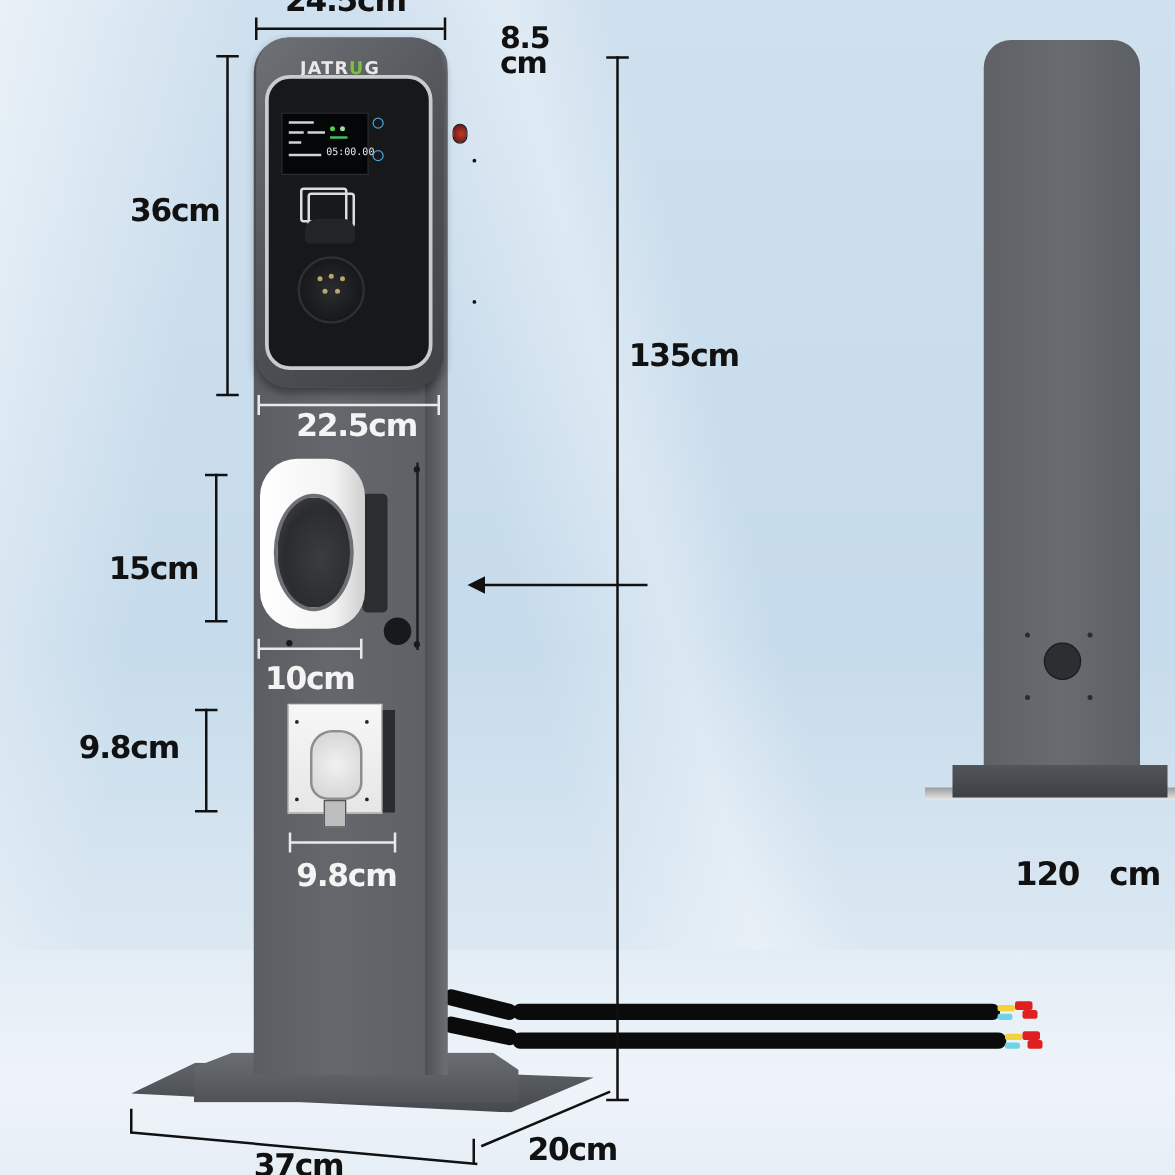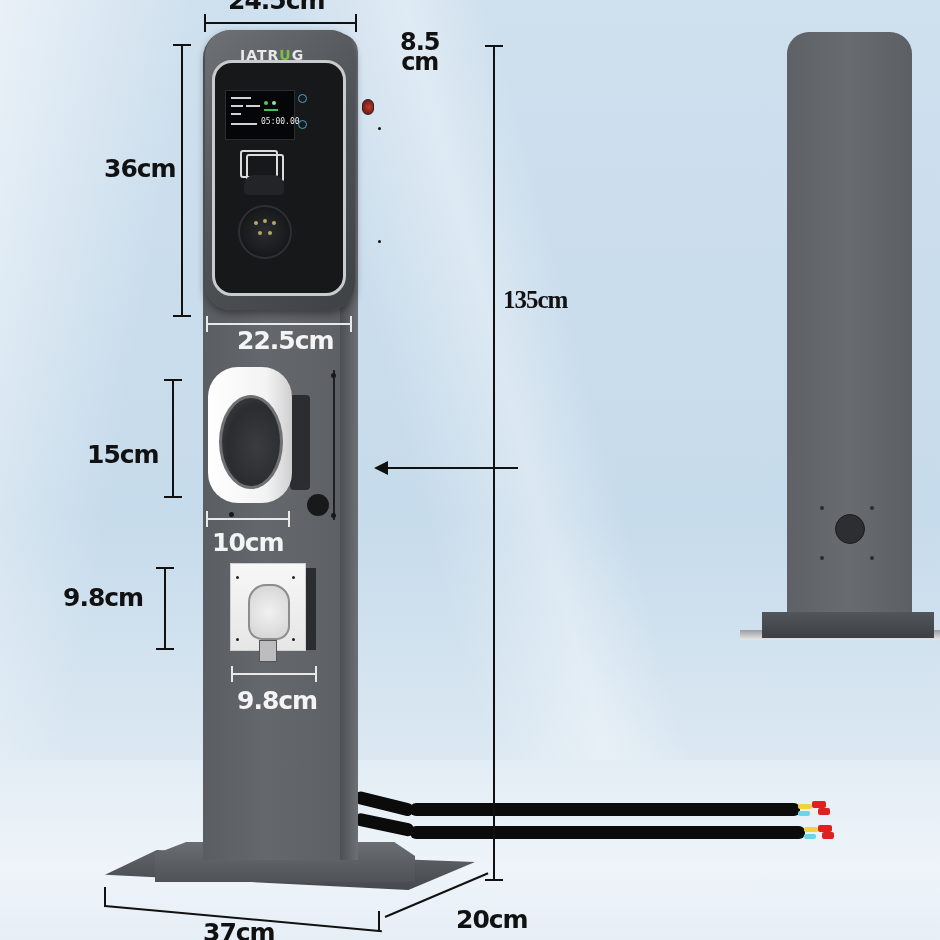--- a/index.html
+++ b/index.html
@@ -260,39 +260,39 @@
 <div class="screw" style="left:236px;top:638px;"></div>
 <div class="screw" style="left:292px;top:638px;"></div>
 <div class="box-cover"></div>
 <div class="box-latch"></div>
 
 <div class="hline" style="left:205px;top:22px;width:150px;"></div>
 <div class="tick-v" style="left:204px;top:14px;height:18px;"></div>
 <div class="tick-v" style="left:355px;top:14px;height:18px;"></div>
 <div class="label" style="left:228px;top:-14px;font-size:25px;">24.5cm</div>
 
-<div class="label" style="left:400px;top:32px;font-size:24px;line-height:20px;text-align:center;">
+<div class="label" style="left:400px;top:20px;font-size:24px;line-height:20px;">
   <div>8.5</div>
   <div>cm</div>
 </div>
 
 <div class="vline" style="left:181px;top:44px;height:272px;"></div>
 <div class="tick-h" style="left:173px;top:44px;width:18px;"></div>
 <div class="tick-h" style="left:173px;top:315px;width:18px;"></div>
 <div class="label" style="left:104px;top:154px;font-size:25px;">36cm</div>
 
 <div class="hline wline" style="left:207px;top:323px;width:144px;"></div>
 <div class="tick-v wline" style="left:206px;top:316px;height:16px;"></div>
 <div class="tick-v wline" style="left:350px;top:316px;height:16px;"></div>
 <div class="label white" style="left:237px;top:326px;font-size:25px;">22.5cm</div>
 
 <div class="vline" style="left:493px;top:45px;height:835px;"></div>
 <div class="tick-h" style="left:485px;top:45px;width:18px;"></div>
 <div class="tick-h" style="left:485px;top:879px;width:18px;"></div>
-<div class="label" style="left:503px;top:286px;font-size:25px;font-family:Liberation Serif, serif;">135cm</div>
+<div class="label" style="left:503px;top:270px;font-size:25px;">135cm</div>
 
 <div class="hline" style="left:386px;top:467px;width:132px;"></div>
 <div class="arrow-head"></div>
 
 <div class="vline" style="left:172px;top:379px;height:118px;"></div>
 <div class="tick-h" style="left:164px;top:379px;width:18px;"></div>
 <div class="tick-h" style="left:164px;top:496px;width:18px;"></div>
 <div class="label" style="left:87px;top:440px;font-size:25px;">15cm</div>
 
 <div class="hline wline" style="left:207px;top:518px;width:82px;"></div>
@@ -309,16 +309,17 @@
 <div class="tick-v wline" style="left:231px;top:666px;height:16px;"></div>
 <div class="tick-v wline" style="left:315px;top:666px;height:16px;"></div>
 <div class="label white" style="left:237px;top:686px;font-size:25px;">9.8cm</div>
 
 <div class="hline" style="left:105px;top:905px;width:278px;transform:rotate(5.2deg);transform-origin:left;"></div>
 <div class="tick-v" style="left:104px;top:887px;height:20px;"></div>
 <div class="tick-v" style="left:378px;top:911px;height:20px;"></div>
 <div class="label" style="left:203px;top:918px;font-size:25px;">37cm</div>
 
 <div class="hline" style="left:385px;top:916px;width:112px;transform:rotate(-23deg);transform-origin:left;"></div>
-<div class="label" style="left:456px;top:905px;font-size:25px;">20cm</div>
+<div class="label" style="left:422px;top:905px;font-size:25px;">20cm</div>
 
 <div class="label" style="left:583px;top:686px;font-size:26px;text-align:right;width:345px;line-height:28px;">
+  <div style="white-space:pre;">120   cm</div>
 </div>
 
 </body></html>

